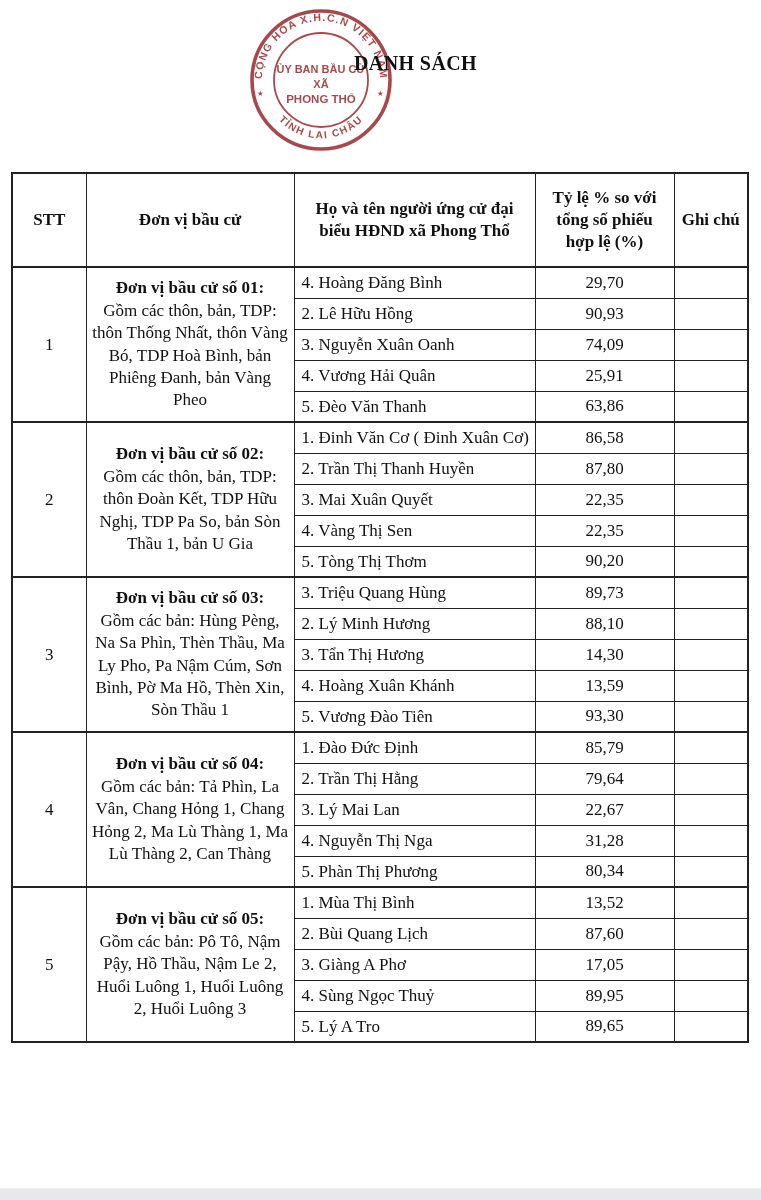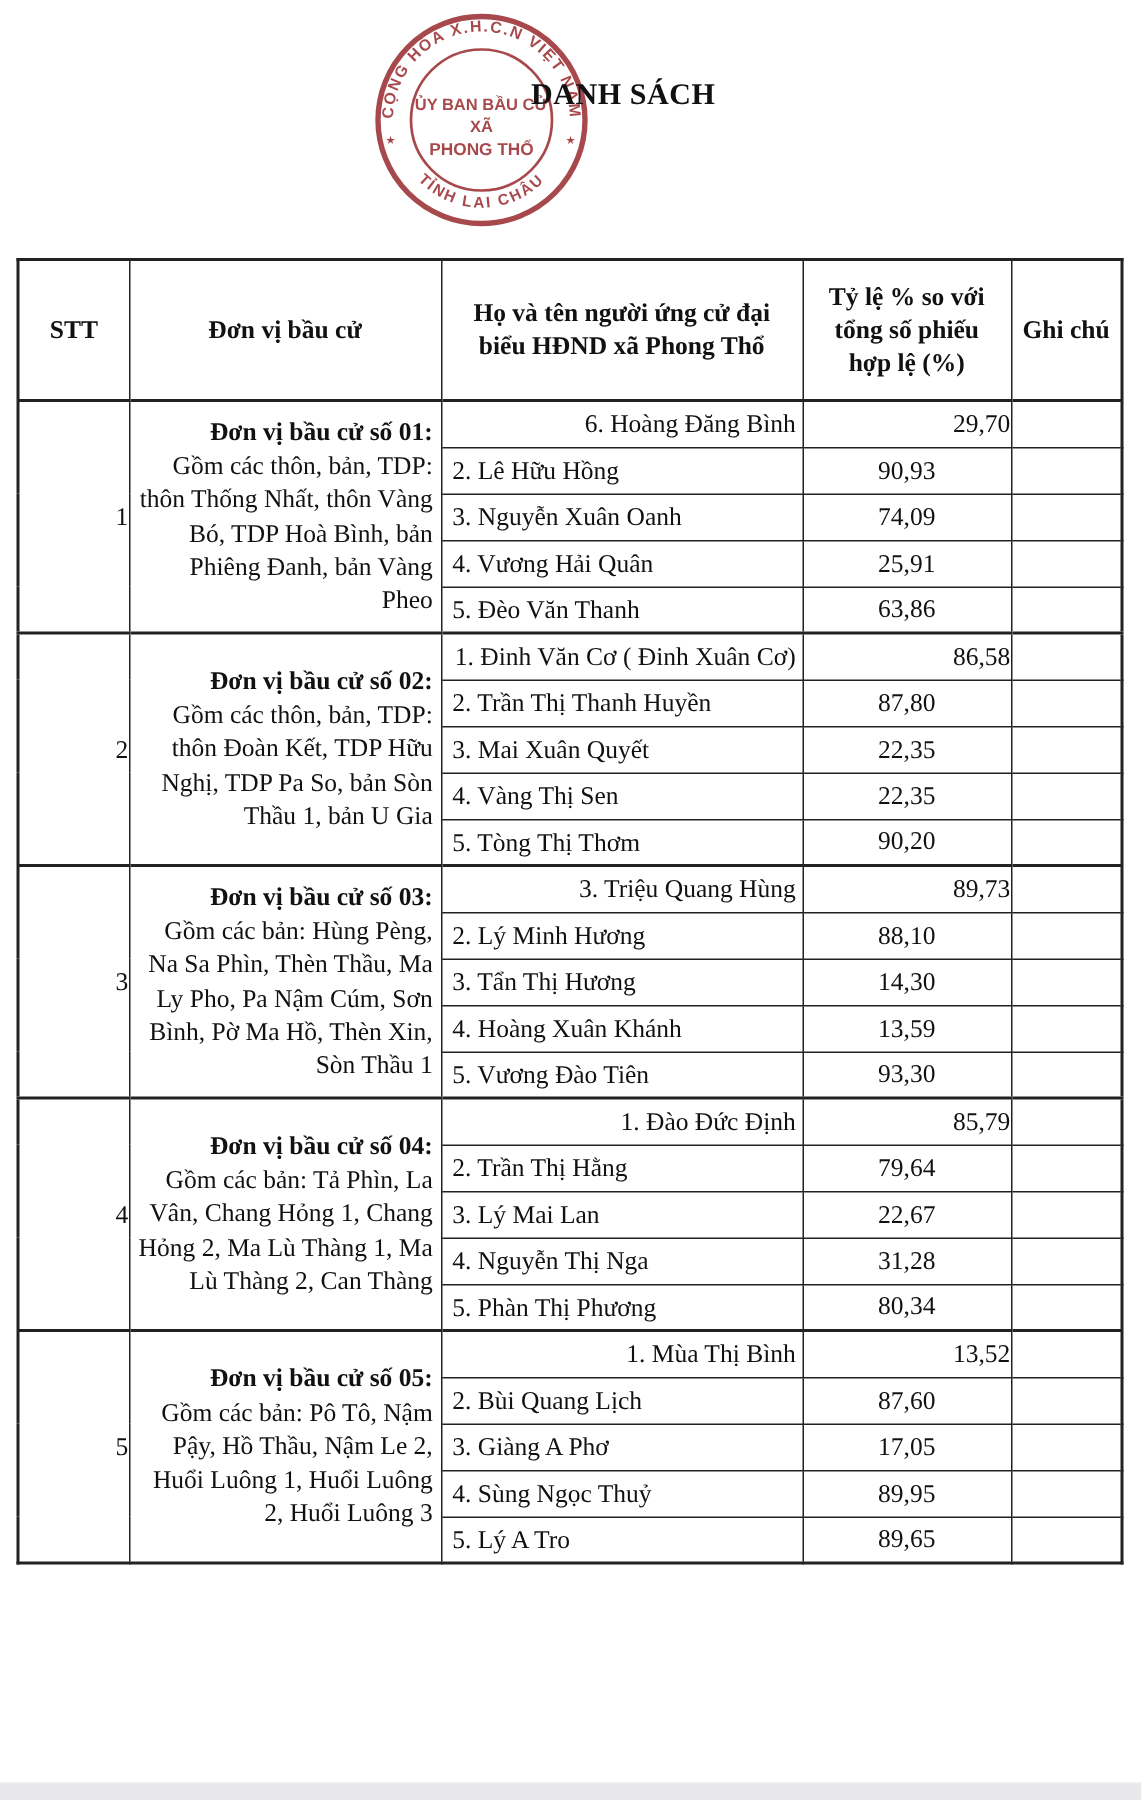--- a/index.html
+++ b/index.html
@@ -32,21 +32,21 @@
 
   th.hdr { font-size:17px; font-weight:bold; height:94px; text-align:center; padding:4px 6px; line-height:1.3; }
 
   td.stt  { text-align:center; font-size:17px; }
   td.unit { text-align:center; padding:3px 5px; line-height:1.32; }
   .unit-title { font-weight:bold; font-size:17px; }
   .unit-desc  { font-size:17px; }
   td.name { font-size:17px; padding:2px 4px 2px 7px; height:31px; line-height:1.25; }
   td.pct  { text-align:center; font-size:17px; }
   td.note { }
-  tr.group-start td { border-top-width:2.2px;text-align:right; }
+  tr.group-start td { border-top-width:2.2px; }
 
   
   .bottom-bar { position:absolute; left:0; bottom:0; width:761px; height:12px; background:#e8e8ec; border-top:1px solid #f1f1f4; z-index:3; }
 </style>
 </head>
 <body>
 
 <div class="page">
 
   <div class="stamp-wrap">
@@ -92,21 +92,21 @@
         <th class="hdr">Ghi chú</th>
       </tr>
     </thead>
     <tbody id="results-body">
         <tr class="group-start">
           <td class="stt" rowspan="5">1</td>
           <td class="unit" rowspan="5">
             <div class="unit-title">Đơn vị bầu cử số 01:</div>
             <div class="unit-desc">Gồm các thôn, bản, TDP: thôn Thống Nhất, thôn Vàng Bó, TDP Hoà Bình, bản Phiêng Đanh, bản Vàng Pheo</div>
           </td>
-          <td class="name">6. Hoàng Đăng Bình</td>
+          <td class="name">4. Hoàng Đăng Bình</td>
           <td class="pct">29,70</td>
           <td class="note"></td>
         </tr>
         <tr>
           <td class="name">2. Lê Hữu Hồng</td>
           <td class="pct">90,93</td>
           <td class="note"></td>
         </tr>
         <tr>
           <td class="name">3. Nguyễn Xuân Oanh</td>

